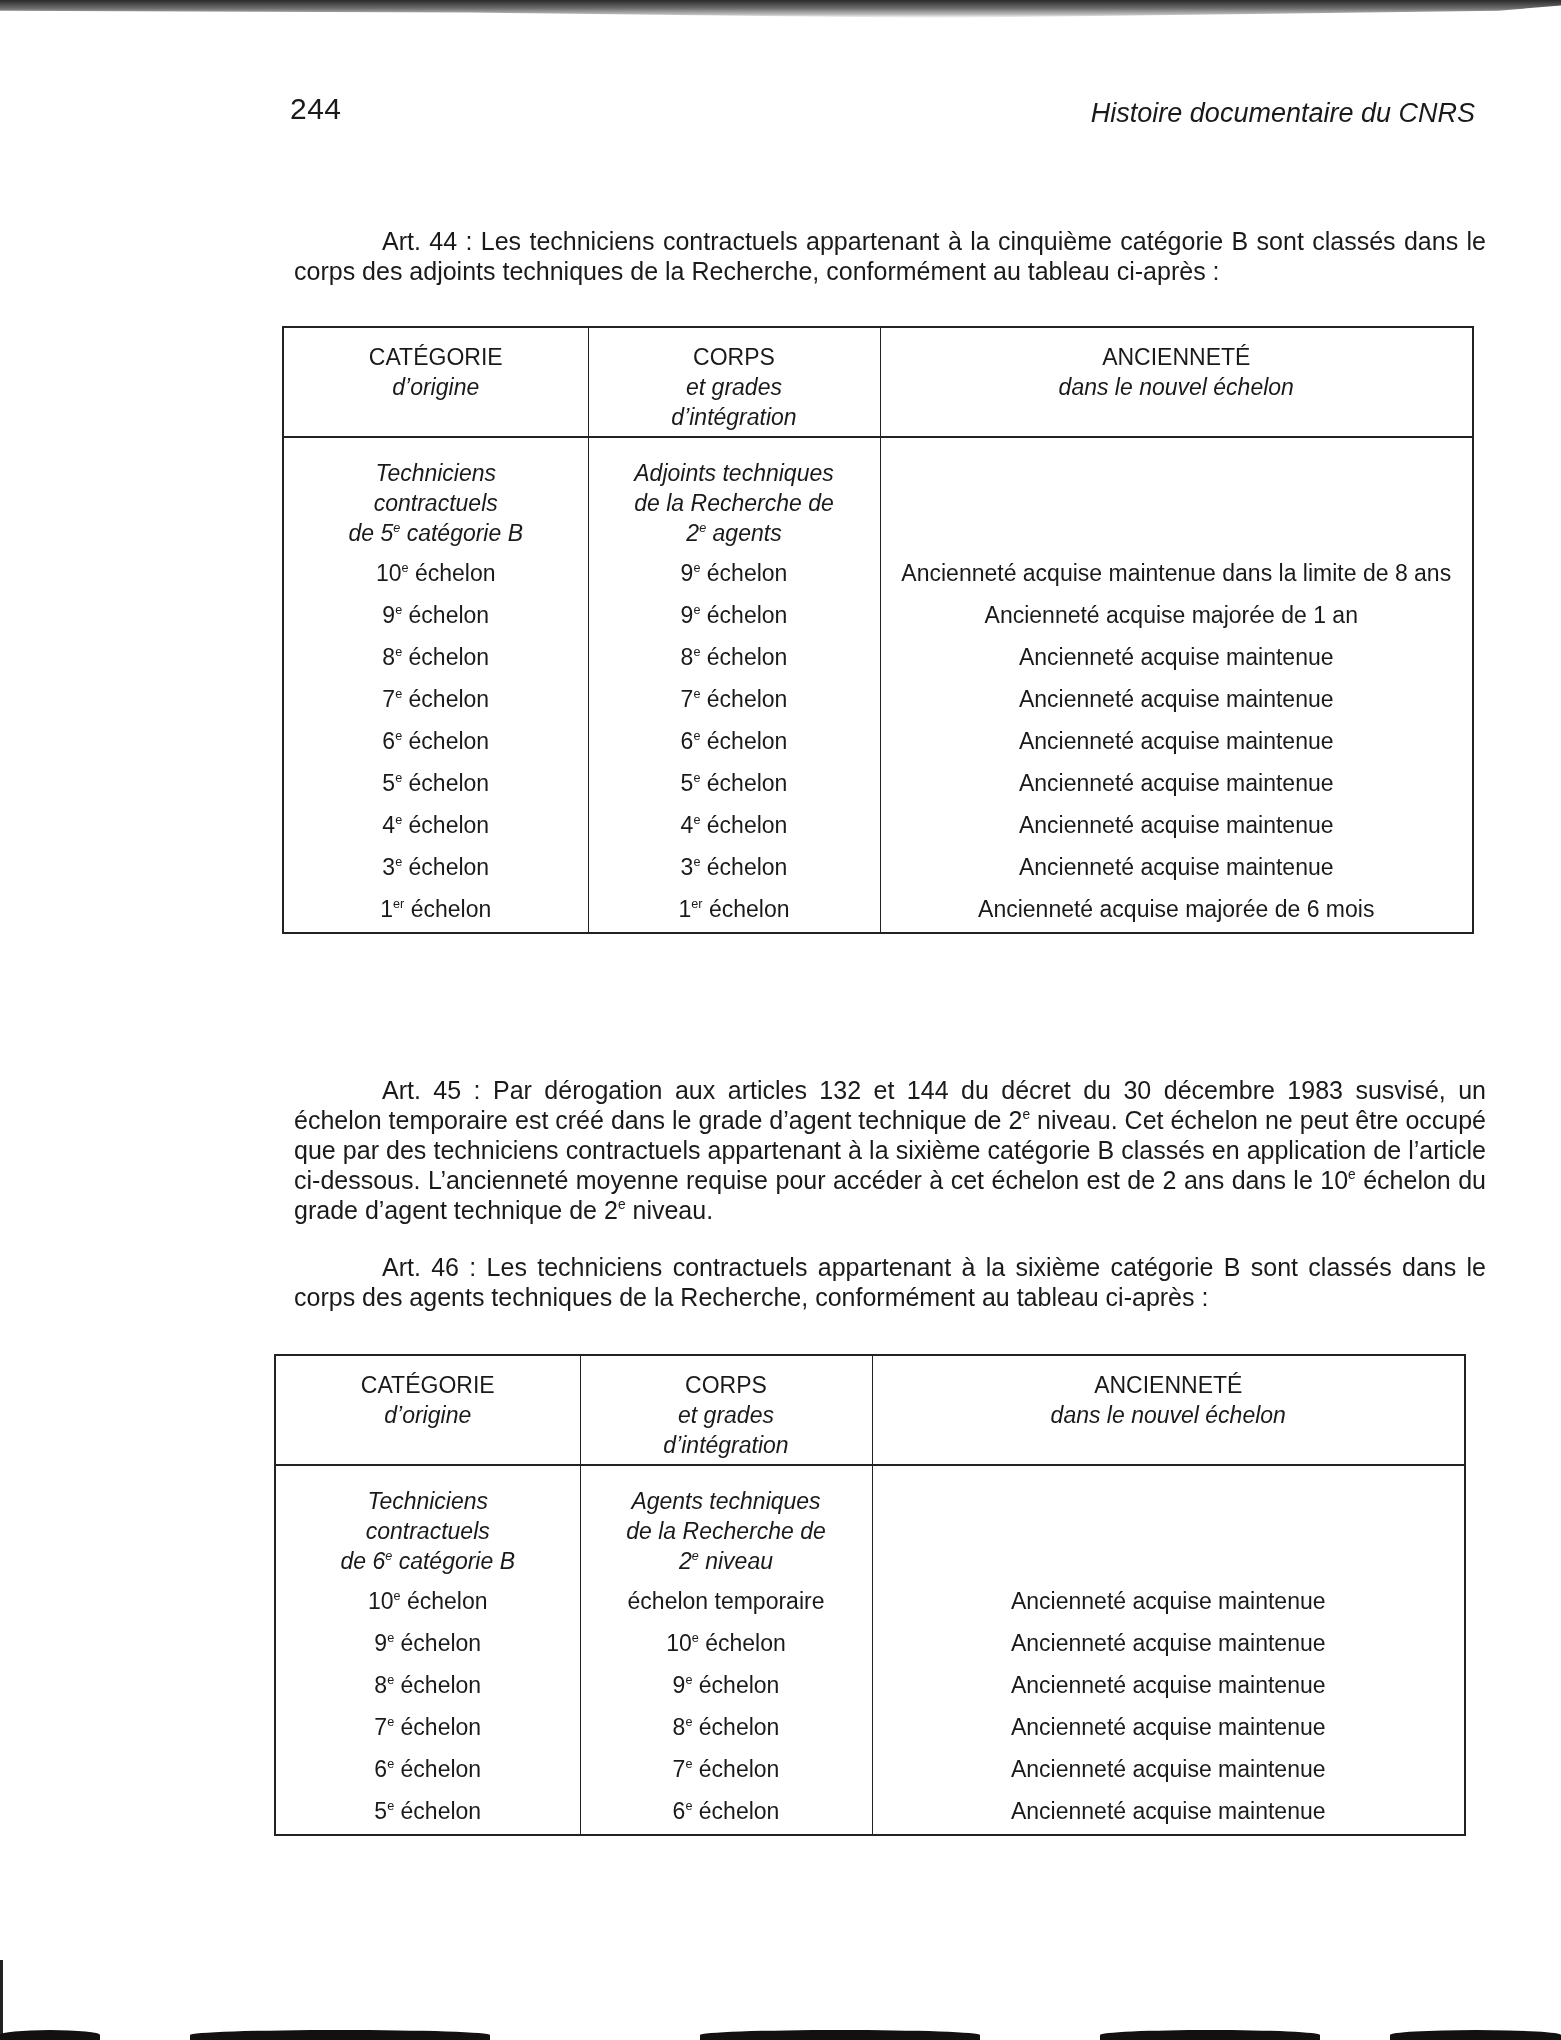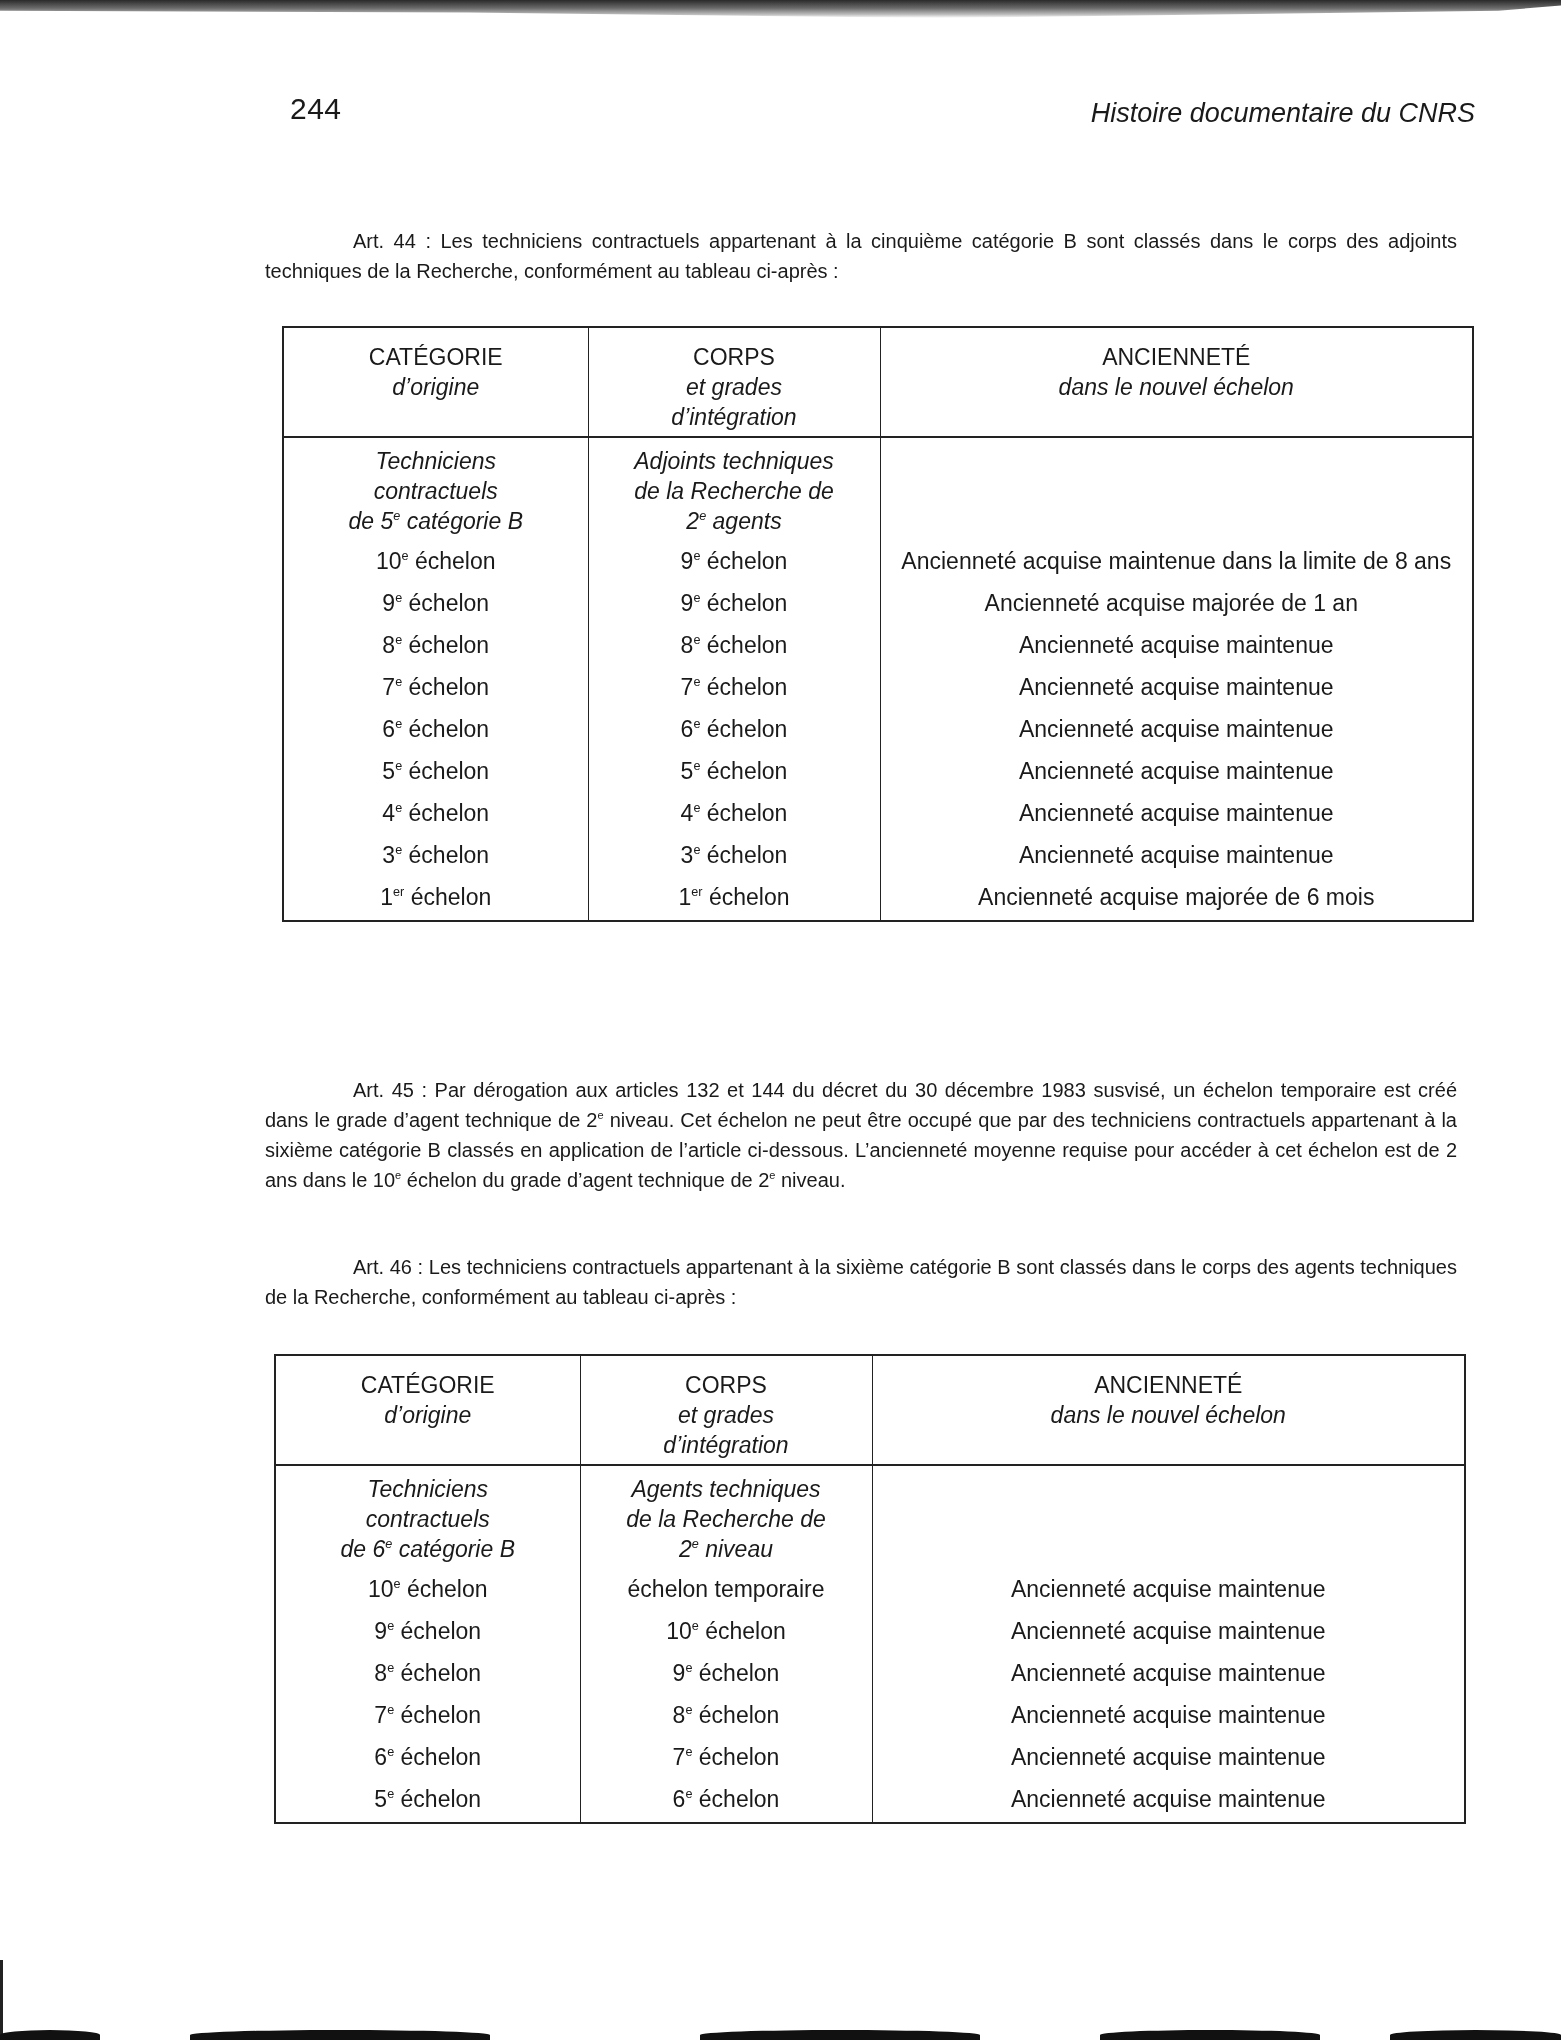--- a/index.html
+++ b/index.html
@@ -17,21 +17,21 @@
       position: absolute; left: 0; top: 1960px; width: 3px; height: 80px; background: #222;
     }
     .scan-bottom { position: absolute; top: 2030px; height: 10px; background: #111; border-radius: 50% 50% 0 0; }
     .page-number {
       position: absolute; left: 290px; top: 92px; font-size: 30px; letter-spacing: 0.5px;
     }
     .running-head {
       position: absolute; right: 86px; top: 98px; font-size: 27px; font-style: italic;
     }
     .para {
-      position: absolute; left: 265px; width: 1192px; font-size: 20px; line-height: 30px;
+      position: absolute; left: 294px; width: 1192px; font-size: 25px; line-height: 30px;
       text-align: justify; text-align-last: left;
     }
     .para .indent { display: inline-block; width: 88px; }
     .para-44 { top: 226px; }
     .para-45 { top: 1075px; }
     .para-46 { top: 1252px; }
     table.doc-table {
       position: absolute; border-collapse: collapse; table-layout: fixed;
       font-size: 23px; text-align: center;
       border: 2px solid #222;
@@ -42,21 +42,21 @@
       border-left: 1.5px solid #222; border-right: 1.5px solid #222;
       padding: 0 10px; vertical-align: top; font-weight: normal;
     }
     .doc-table thead th {
       border-bottom: 2px solid #222; padding-top: 14px; padding-bottom: 4px;
       line-height: 30px;
     }
     .doc-table thead th .sub { font-style: italic; display: block; }
     .doc-table thead th .main { display: block; }
     .doc-table tbody td { line-height: 30px; }
-    .doc-table tbody tr.group td { font-style: italic; padding-top: 8px; padding-bottom: 4px; }
+    .doc-table tbody tr.group td { font-style: italic; padding-top: 20px; padding-bottom: 4px; }
     .doc-table tbody tr.row td { padding-top: 6px; padding-bottom: 6px; }
     .doc-table tbody tr.last td { padding-bottom: 8px; }
     sup { font-size: 0.55em; vertical-align: 0.75em; line-height: 0; }
     .col1 { width: 305px; }
     .col2 { width: 292px; }
   </style>
 </head>
 <body>
 
 <div class="scan-top"></div>

